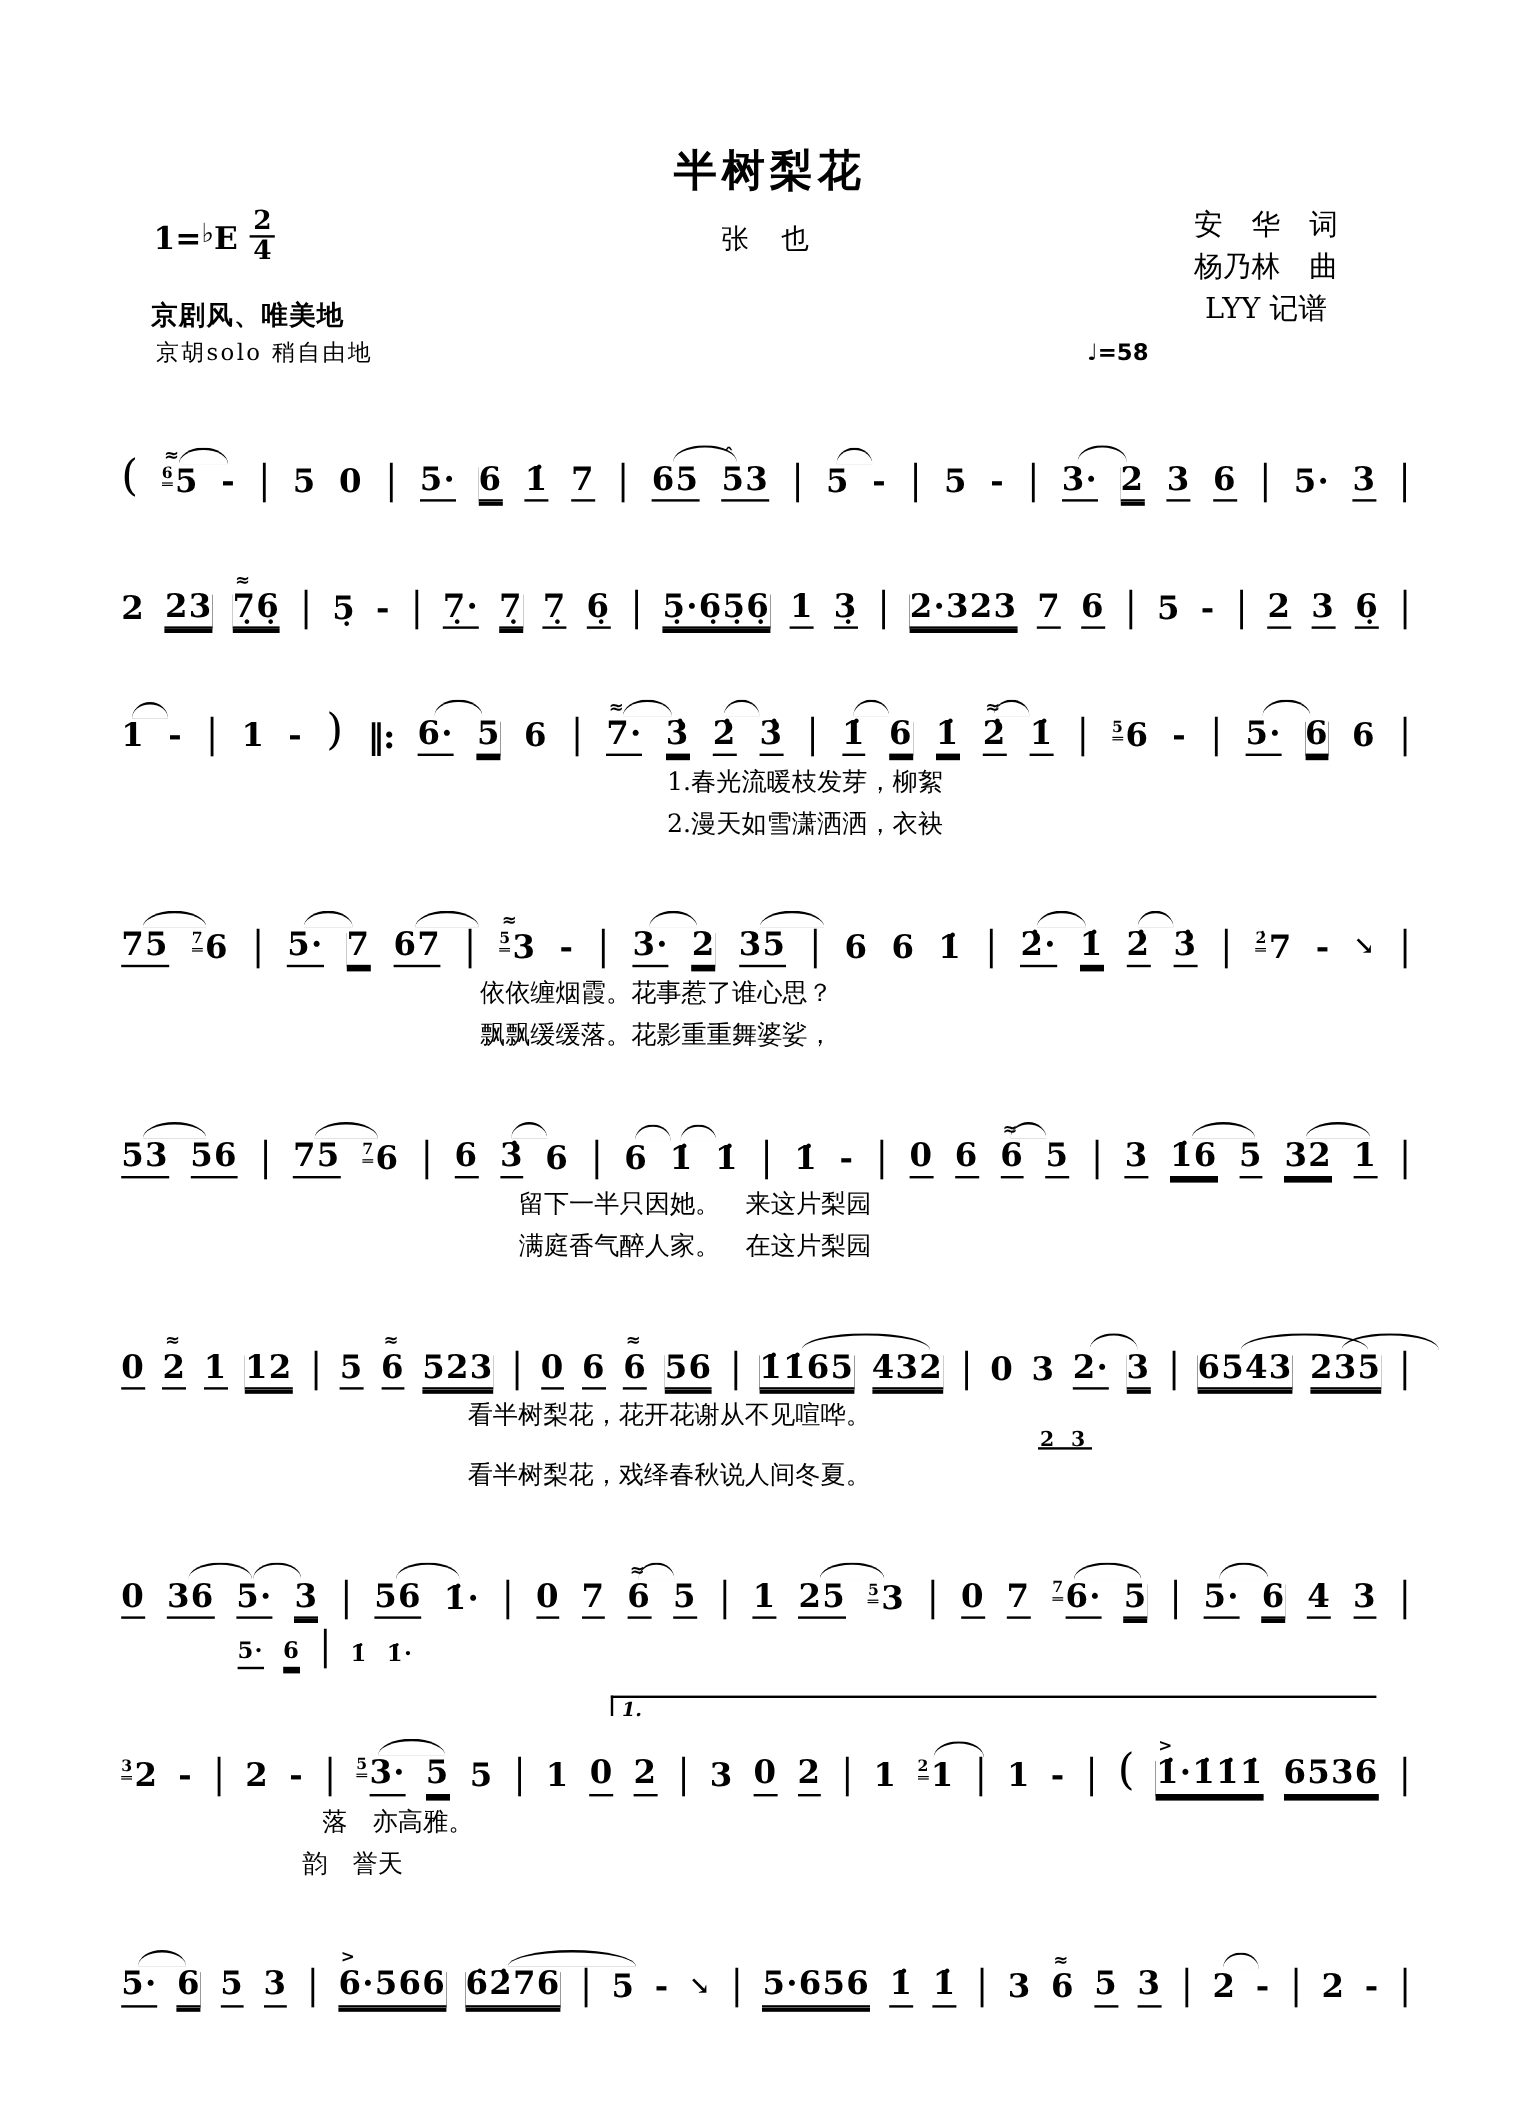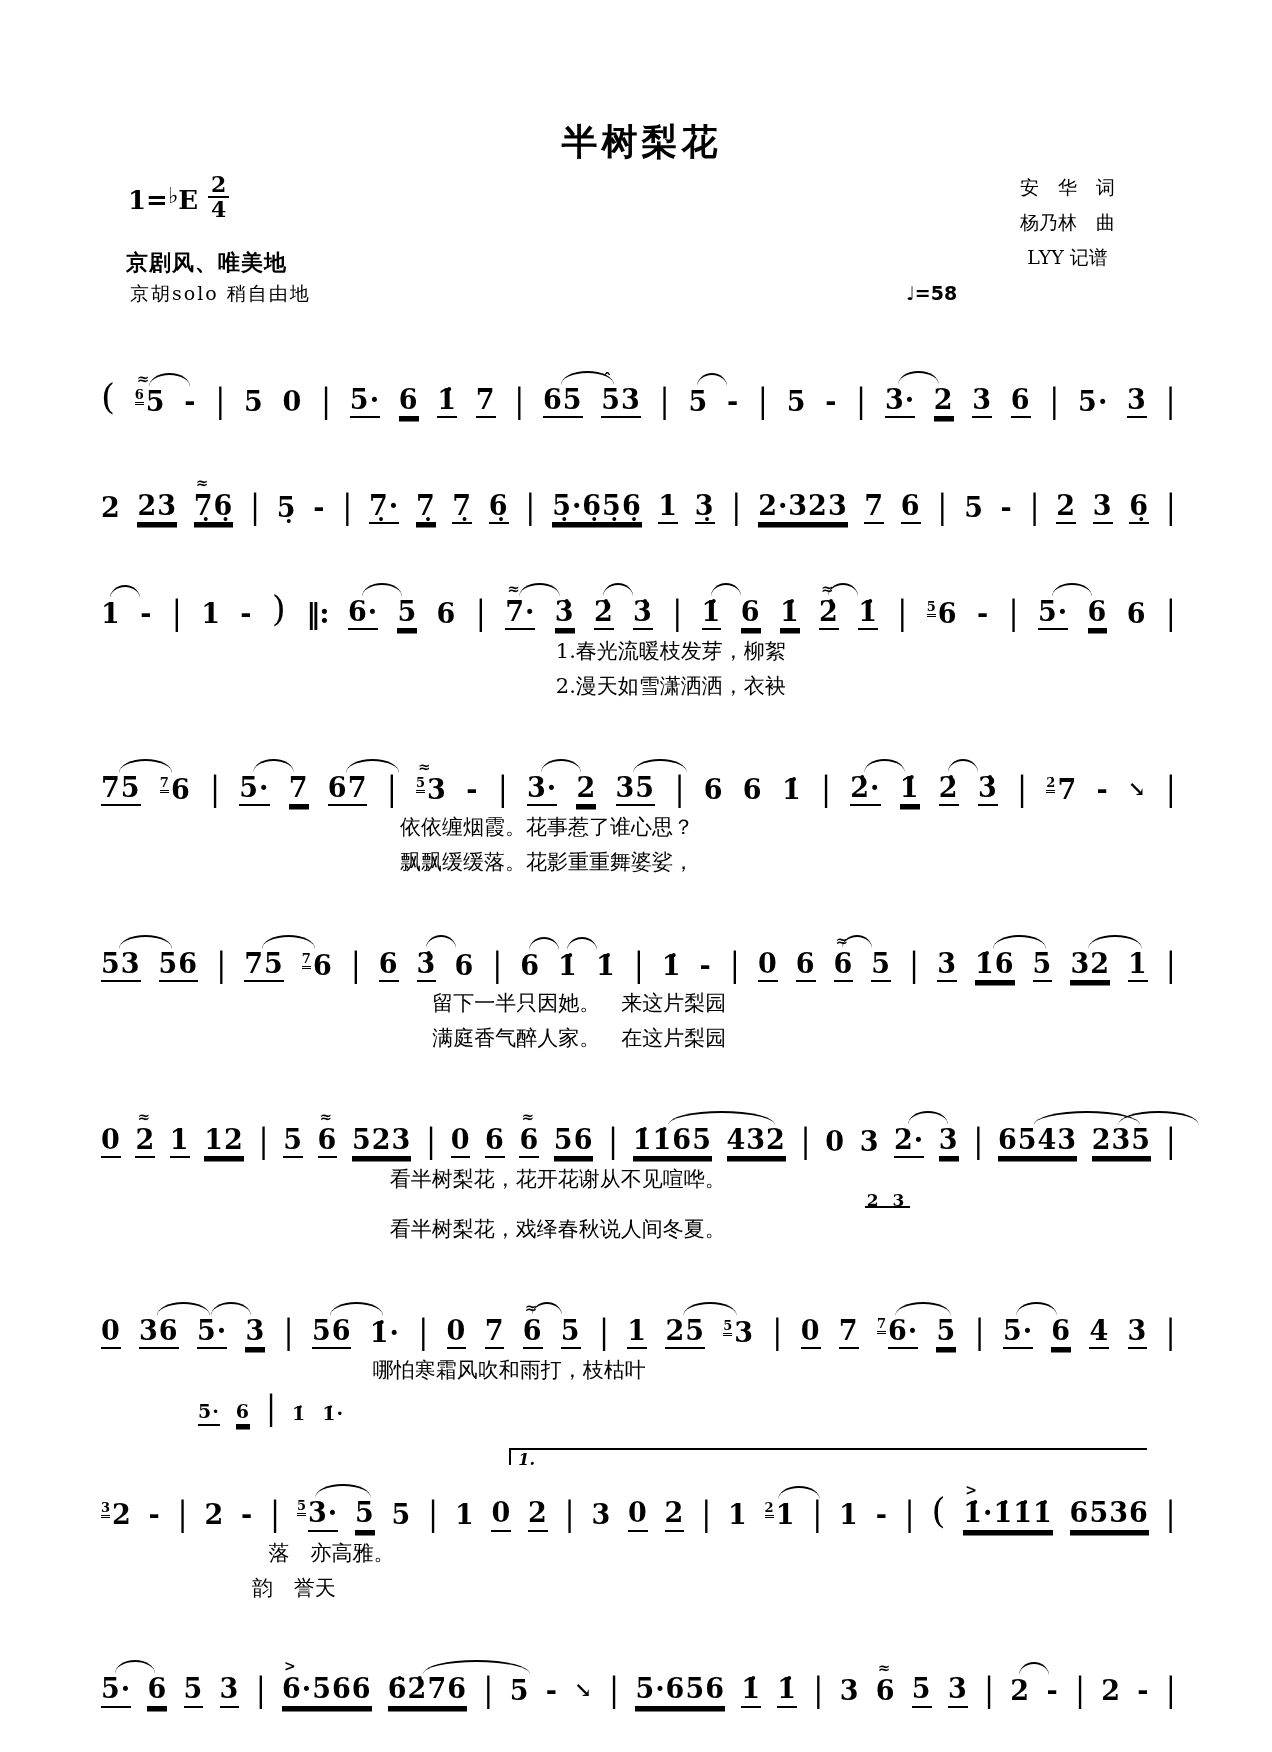--- a/index.html
+++ b/index.html
@@ -15,21 +15,21 @@
     font-size:36px;font-weight:bold;letter-spacing:4px;}
   .performer{position:absolute;left:0;right:0;top:66px;text-align:center;
     font-size:23px;letter-spacing:2px;}
   .keysig{position:absolute;left:28px;top:56px;font-size:26px;font-weight:bold;white-space:nowrap;}
   .keysig .flat{font-size:22px;vertical-align:6px;}
   .frac{display:inline-block;vertical-align:-8px;text-align:center;margin-left:10px;
     font-size:22px;line-height:0.95;}
   .frac .num{display:block;border-bottom:2.5px solid #000;padding:0 3px 1px;}
   .frac .den{display:block;padding-top:1px;}
   .credits{position:absolute;right:62px;top:52px;text-align:center;
-    font-size:19px;line-height:35px;white-space:nowrap;}
+    font-size:24px;line-height:35px;white-space:nowrap;}
   .styleline{position:absolute;left:26px;top:130px;font-size:22px;font-weight:bold;
     font-family:Liberation Mono, monospace;letter-spacing:1px;}
   .solorow{position:absolute;left:30px;right:0;top:163px;display:flex;align-items:baseline;}
   .sololabel{font-size:19px;letter-spacing:2px;}
   .tempo{margin-left:auto;margin-right:21%;font-size:19px;font-weight:bold;
     font-family:"DejaVu Sans","Liberation Sans",sans-serif;}
   
   .score{margin-top:2px;}
   .system{margin-bottom:20px;}
   .tokens{display:flex;justify-content:space-between;align-items:flex-end;
@@ -62,20 +62,21 @@
     display:inline-block;letter-spacing:4px;padding:0 2px 1px;}
 </style>
 </head>
 <body>
 
 <div class="page">
   <div class="content">
 
     <div class="hdr">
       <div class="title">半树梨花</div>
+      <div class="performer">张　也</div>
       <div class="keysig"><span>1=</span><span class="flat">♭</span><span>E</span><span class="frac"><span class="num">2</span><span class="den">4</span></span>
       </div>
       <div class="credits">
         <div>安　华　词</div>
         <div>杨乃林　曲</div>
         <div>LYY  记谱</div>
       </div>
       <div class="styleline">京剧风、唯美地</div>
       <div class="solorow">
         <span class="sololabel">京胡solo 稍自由地</span>
@@ -394,28 +395,20 @@
             <span class="tok"><span class="main u1">7</span></span>
             <span class="tok"><span class="grace">7</span><span class="main u1">6·</span><span class="arc"></span></span>
             <span class="tok"><span class="main u2">5</span></span>
             <span class="tok bar"><span class="main">|</span></span>
             <span class="tok"><span class="main u1">5·</span><span class="arc"></span></span>
             <span class="tok"><span class="main u2">6</span></span>
             <span class="tok"><span class="main u1">4</span></span>
             <span class="tok"><span class="main u1">3</span></span>
             <span class="tok bar"><span class="main">|</span></span>
           </div>
-          <div class="lyrics" style="margin-left: 3%; width: 70%;">
-            <span class="syl">哪怕</span>
-            <span class="syl">寒霜</span>
-            <span class="syl">风吹和雨</span>
-            <span class="syl">打，</span>
-            <span class="syl">枝枯</span>
-            <span class="syl">叶</span>
-          </div>
           <div class="small-tokens" style="margin-left: 9%;"><span class="tokens">
               <span class="tok"><span class="main u1">5·</span></span>
               <span class="tok"><span class="main u2">6</span></span>
               <span class="tok bar"><span class="main">|</span></span>
               <span class="tok"><span class="main">1̇</span></span>
               <span class="tok"><span class="main">1̇·</span></span>
             </span></div>
         </div>
         <div class="system">
           <div class="tokens">

